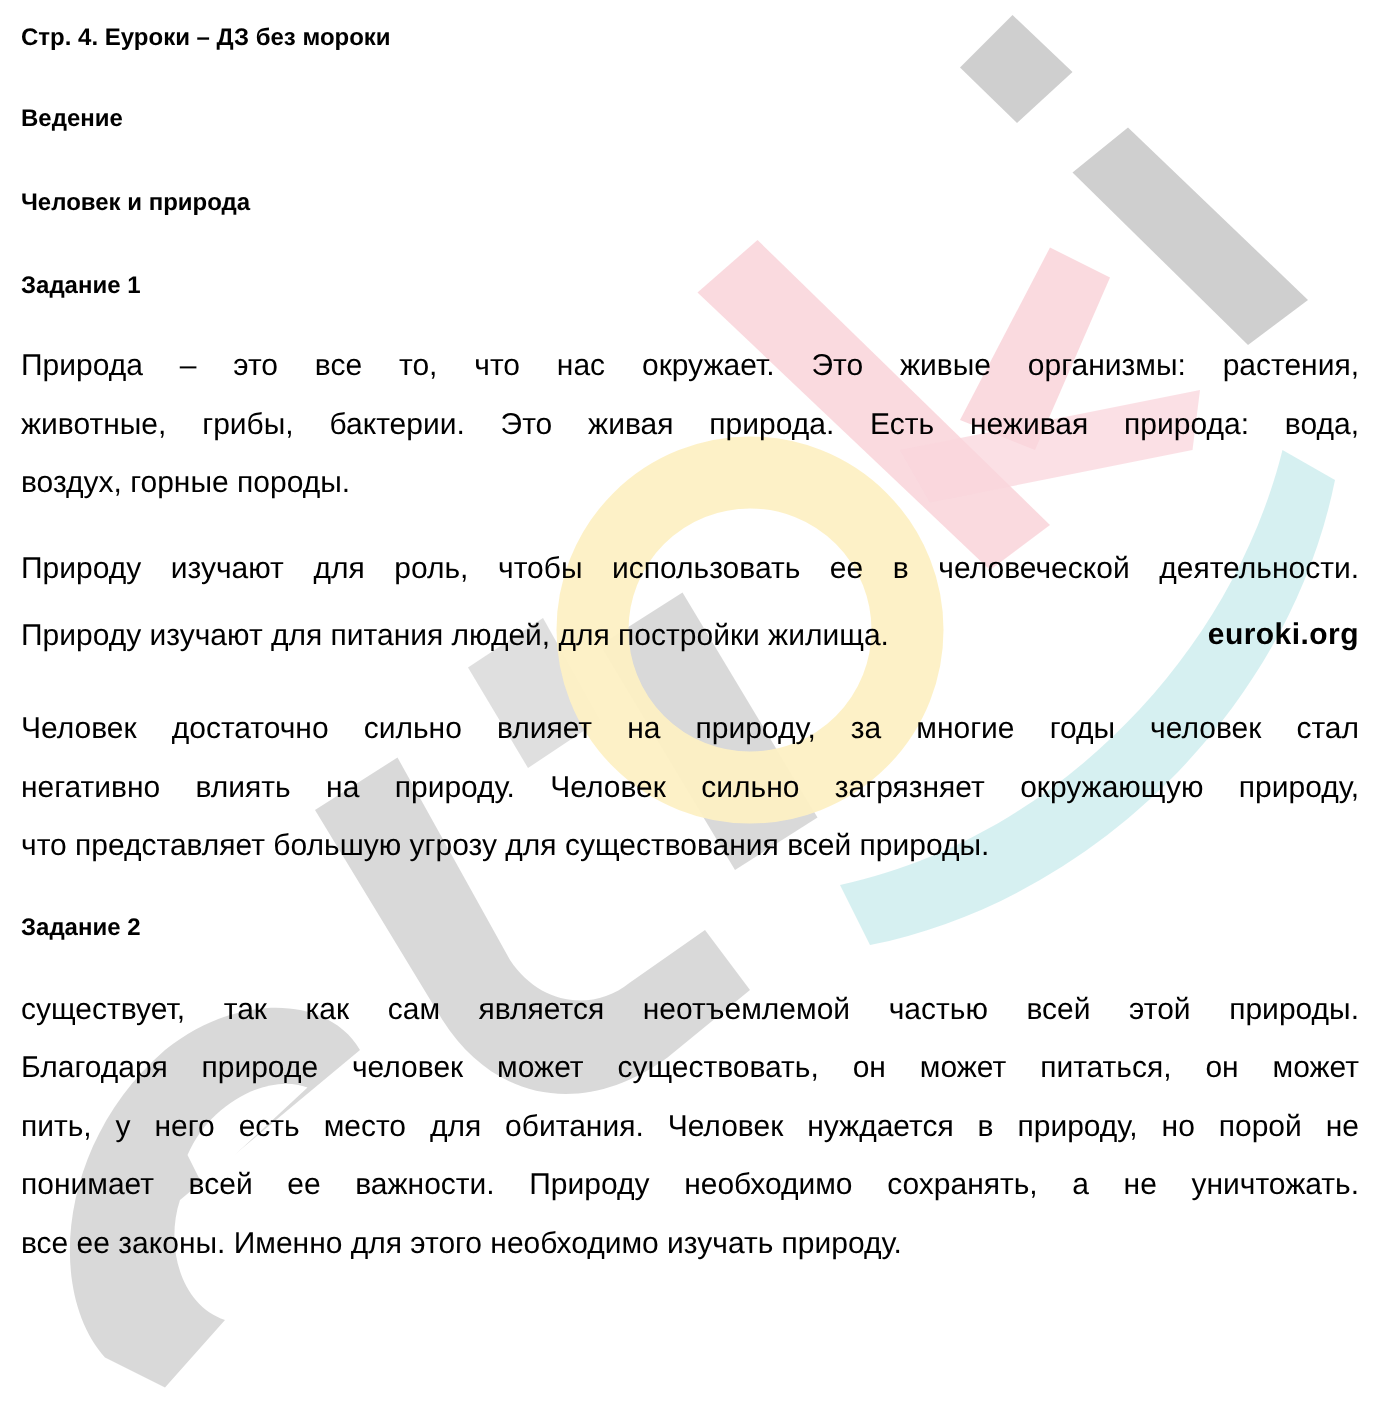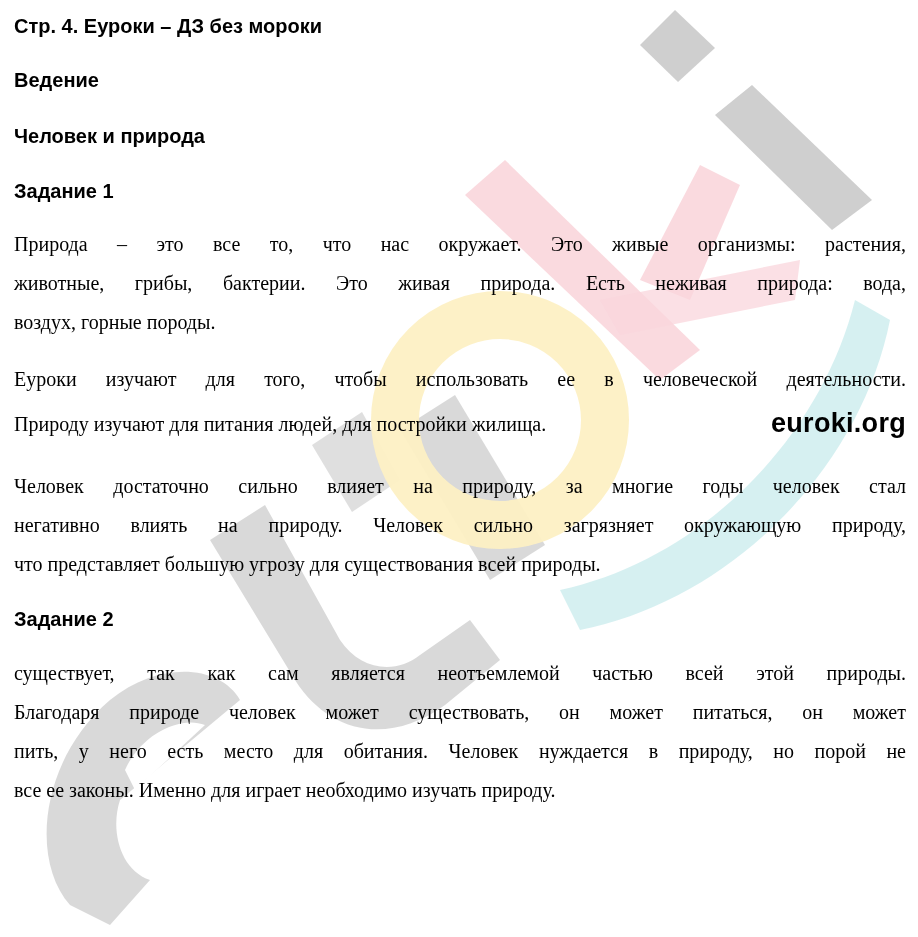--- a/index.html
+++ b/index.html
@@ -27,50 +27,49 @@
     .content {
       position: relative;
       z-index: 1;
       padding-left: 14px;
       padding-right: 12px;
     }
     .heading {
       position: absolute;
       left: 14px;
       font-weight: bold;
-      font-size: 20px;
+      font-size: 16px;
       line-height: 24px;
       white-space: nowrap;
     }
     .para {
       position: absolute;
       left: 14px;
       width: 892px;
       font-size: 20px;
       line-height: 39px;
       text-align: justify;
       text-align-last: left;
     }
     .line {
       display: block;
       text-align: justify;
       text-align-last: justify;
       white-space: nowrap;
       height: 39px;
-      font-family: Liberation Serif, serif;
     }
     .line.last {
       text-align-last: left;
     }
     .brand {
       position: absolute;
       right: 12px;
       top: 406px;
       font-weight: bold;
-      font-size: 27px;
+      font-size: 20px;
       line-height: 34px;
       letter-spacing: 0.3px;
     }
   </style>
 </head>
 <body>
 
 <svg class="watermark" viewBox="0 0 918 937" xmlns="http://www.w3.org/2000/svg">
 
   <g>
@@ -114,34 +113,35 @@
   <div class="heading" style="top:124px;">Человек и природа</div>
   <div class="heading" style="top:179px;">Задание 1</div>
 
   <div class="para" style="top:225px;">
     <span class="line">Природа – это все то, что нас окружает. Это живые организмы: растения,</span>
     <span class="line">животные, грибы, бактерии. Это живая природа. Есть неживая природа: вода,</span>
     <span class="line last">воздух, горные породы.</span>
   </div>
 
   <div class="para" style="top:360px;">
-    <span class="line" style="height:45px;">Еуроки изучают для того, чтобы использовать ее в человеческой деятельности.</span>
+    <span class="line" style="height:45px;">Природу изучают для роль, чтобы использовать ее в человеческой деятельности.</span>
     <span class="line last">Природу изучают для питания людей, для постройки жилища.</span>
   </div>
 
   <div class="brand">euroki.org</div>
 
   <div class="para" style="top:467px;">
     <span class="line">Человек достаточно сильно влияет на природу, за многие годы человек стал</span>
     <span class="line">негативно влиять на природу. Человек сильно загрязняет окружающую природу,</span>
     <span class="line last">что представляет большую угрозу для существования всей природы.</span>
   </div>
 
   <div class="heading" style="top:607px;">Задание 2</div>
 
   <div class="para" style="top:654px;">
     <span class="line">существует, так как сам является неотъемлемой частью всей этой природы.</span>
     <span class="line">Благодаря природе человек может существовать, он может питаться, он может</span>
     <span class="line">пить, у него есть место для обитания. Человек нуждается в природу, но порой не</span>
-    <span class="line last">все ее законы. Именно для играет необходимо изучать природу.</span>
+    <span class="line">понимает всей ее важности. Природу необходимо сохранять, а не уничтожать.</span>
+    <span class="line last">все ее законы. Именно для этого необходимо изучать природу.</span>
   </div>
 
 </div>
 
 </body></html>

